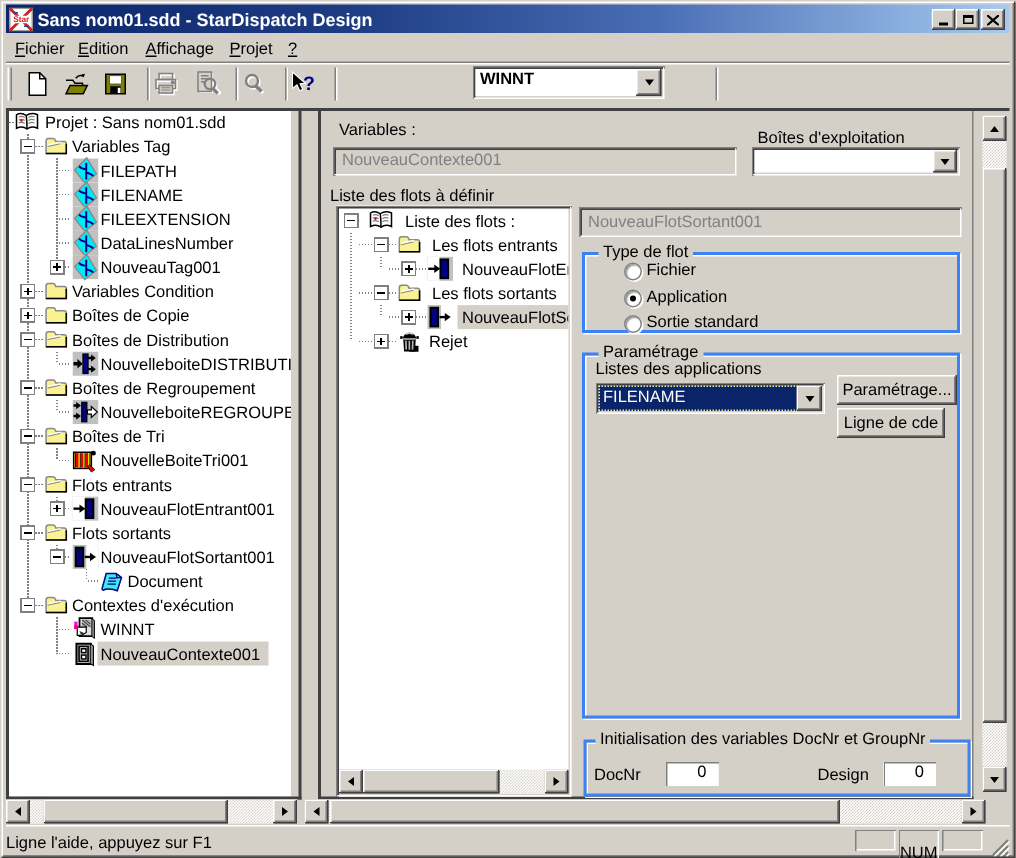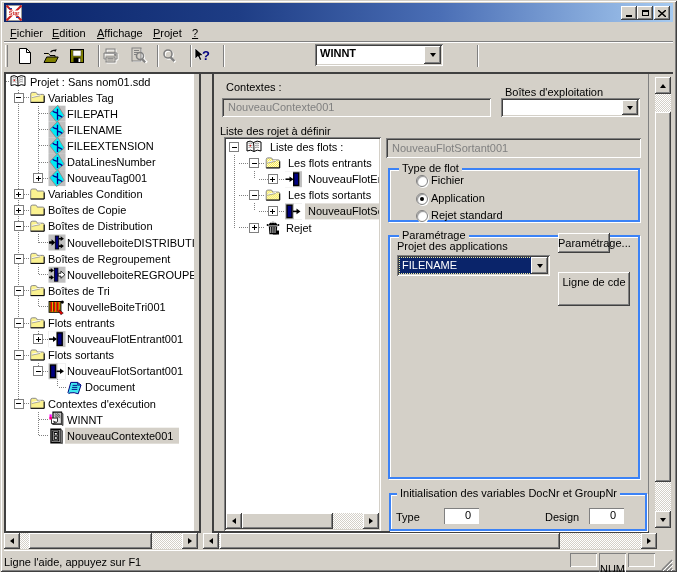--- a/index.html
+++ b/index.html
@@ -32,20 +32,21 @@
 </style></head><body>
 <div class="win"></div>
 <div class="tbar">
 <svg class="abs" style="left:2px;top:2px" width="16" height="16" viewBox="0 0 16 16">
       <rect x="0.5" y="0.5" width="15" height="15" fill="#fff" stroke="#9a9a9a"></rect>
       <path d="M0.5 0.5 L15.5 15.5 M15.5 0.5 L0.5 15.5" stroke="#cc2222" stroke-width="2"></path>
       <rect x="2.5" y="5.5" width="11" height="5" fill="#fff"></rect>
       <text x="2.8" y="9.8" font-size="5.5" font-weight="bold" fill="#cc2222" font-family="Liberation Sans">Star</text>
       <path d="M3 3.5 h3 M10 12.5 h3" stroke="#2244aa" stroke-width="1"></path>
     </svg>
+<div class="abs" style="left:21px;top:3px;font-size:12px">Sans nom01.sdd - StarDispatch Design</div>
 <div class="tbtn" style="left:617px;top:3px">
       <div style="width:6px;height:2px;background:#000;margin-top:6px"></div>
     </div>
 <div class="tbtn" style="left:633px;top:3px">
       <div style="width:7px;height:6px;border:1px solid #000;border-top:2px solid #000"></div>
     </div>
 <div class="tbtn" style="left:650px;top:3px;width:16px">
       <svg width="8" height="7" viewBox="0 0 8 7">
         <path d="M0 0 L8 7 M8 0 L0 7" stroke="#000" stroke-width="1.4"></path>
       </svg>
@@ -348,32 +349,32 @@
 <text x="42" y="333.5">Contextes d'exécution</text>
 <line x1="33" y1="345.6" x2="41.5" y2="345.6" stroke="#808080" stroke-dasharray="1 1" shape-rendering="crispEdges"></line>
 <use href="#pc1" x="42.5" y="337.6"></use>
 <text x="61" y="349.6">WINNT</text>
 <line x1="33" y1="361.7" x2="41.5" y2="361.7" stroke="#808080" stroke-dasharray="1 1" shape-rendering="crispEdges"></line>
 <rect x="59" y="353.7" width="114" height="16" fill="#d4d0c8"></rect>
 <use href="#pc2" x="42.5" y="353.7"></use>
 <text x="61" y="365.7">NouveauContexte001</text>
     </svg>
   </div>
-<div class="abs" style="left:226px;top:81px">Contextes :</div>
+<div class="abs" style="left:226px;top:81px">Variables :</div>
 <div class="abs sunk" style="left:222px;top:98px;width:269px;height:19px">
     <div class="abs" style="left:6px;top:3px;color:#808080">NouveauContexte001</div>
   </div>
 <div class="abs" style="left:505px;top:86px">Boîtes d'exploitation</div>
 <div class="abs sunk" style="left:501px;top:98px;width:139px;height:19px;background:#d4d0c8">
     <div class="abs" style="left:2px;top:2px;right:2px;bottom:2px;background:#fff"></div>
     <div class="btn ctr" style="right:2px;top:2px;width:16px;height:15px">
       <div class="tri-d"></div>
     </div>
   </div>
-<div class="abs" style="left:220px;top:125px">Liste des rojet à définir</div>
+<div class="abs" style="left:220px;top:125px">Liste des flots à définir</div>
 <div class="abs sunk" style="left:224px;top:137px;width:157px;height:394px;background:#fff"></div>
 <div class="abs" style="left:226px;top:139px;width:153px;height:372px;overflow:hidden">
     <svg class="abs" style="left:0;top:1px" width="153" height="371" viewBox="0 0 153 371" font-family="Liberation Sans, sans-serif" font-size="11" fill="#000">
 <line x1="8" y1="15.0" x2="8" y2="87.5" stroke="#808080" stroke-dasharray="1 1" shape-rendering="crispEdges"></line>
 <line x1="28" y1="31.099999999999994" x2="28" y2="39.19999999999999" stroke="#808080" stroke-dasharray="1 1" shape-rendering="crispEdges"></line>
 <line x1="28" y1="63.30000000000001" x2="28" y2="71.4" stroke="#808080" stroke-dasharray="1 1" shape-rendering="crispEdges"></line>
 <rect x="3.5" y="2.5" width="9" height="9" fill="#fff" stroke="#808080" shape-rendering="crispEdges"></rect>
       <line x1="5.5" y1="7.0" x2="10.5" y2="7.0" stroke="#000" shape-rendering="crispEdges"></line>
 <use href="#book" x="20" y="-1.0"></use>
 <text x="44" y="11.0">Liste des flots :</text>
@@ -424,38 +425,38 @@
 <div class="abs group" style="left:388px;top:168px;width:252px;height:54px">
     <div class="gtitle" style="left:9px">Type de flot</div>
   </div>
 <div class="radio" style="left:416px;top:175px"></div>
 <div class="abs" style="left:431px;top:174px">Fichier</div>
 <div class="radio" style="left:416px;top:192.5px">
     <div class="rdot"></div>
   </div>
 <div class="abs" style="left:431px;top:191.5px">Application</div>
 <div class="radio" style="left:416px;top:210px"></div>
-<div class="abs" style="left:431px;top:209px">Rejet standard</div>
+<div class="abs" style="left:431px;top:209px">Sortie standard</div>
 <div class="abs group" style="left:388px;top:235px;width:252px;height:244px">
     <div class="gtitle" style="left:9px">Paramétrage</div>
   </div>
-<div class="abs" style="left:397px;top:240px">Projet des applications</div>
+<div class="abs" style="left:397px;top:240px">Listes des applications</div>
 <div class="abs sunk" style="left:397px;top:255px;width:153px;height:21px;background:#d4d0c8">
     <div class="abs" style="left:2px;top:2px;right:2px;bottom:2px;background:#0a246a;outline:1px dotted #e8e8a0;outline-offset:-1px"></div>
     <div class="abs" style="left:5px;top:4px;color:#fff">FILENAME</div>
     <div class="btn ctr" style="right:2px;top:2px;width:17px;height:17px">
       <div class="tri-d"></div>
     </div>
   </div>
-<div class="btn" style="left:558px;top:233px;width:52px;height:20px;line-height:20px">Paramétrage...</div>
-<div class="btn" style="left:558px;top:272px;width:72px;height:34px;line-height:20px">Ligne de cde</div>
+<div class="btn" style="left:558px;top:250px;width:80px;height:20px;line-height:20px">Paramétrage...</div>
+<div class="btn" style="left:558px;top:272px;width:72px;height:20px;line-height:20px">Ligne de cde</div>
 <div class="abs group" style="left:389px;top:493px;width:258px;height:38px">
     <div class="gtitle" style="left:6px">Initialisation des variables DocNr et GroupNr</div>
   </div>
-<div class="abs" style="left:396px;top:511px">Type</div>
+<div class="abs" style="left:396px;top:511px">DocNr</div>
 <div class="abs sunk1" style="left:444px;top:508px;width:35px;height:16px;background:#fff">
     <div class="abs" style="right:8px;top:1px">0</div>
   </div>
 <div class="abs" style="left:545px;top:511px">Design</div>
 <div class="abs sunk1" style="left:589px;top:508px;width:35px;height:16px;background:#fff">
     <div class="abs" style="right:8px;top:1px">0</div>
   </div>
 <div class="abs" style="left:655px;top:77px;width:16px;height:451px">
     <div class="abs hatch" style="left:0;top:0;width:16px;height:451px"></div>
     <div class="btn ctr" style="left:0;top:0;width:16px;height:17px">

